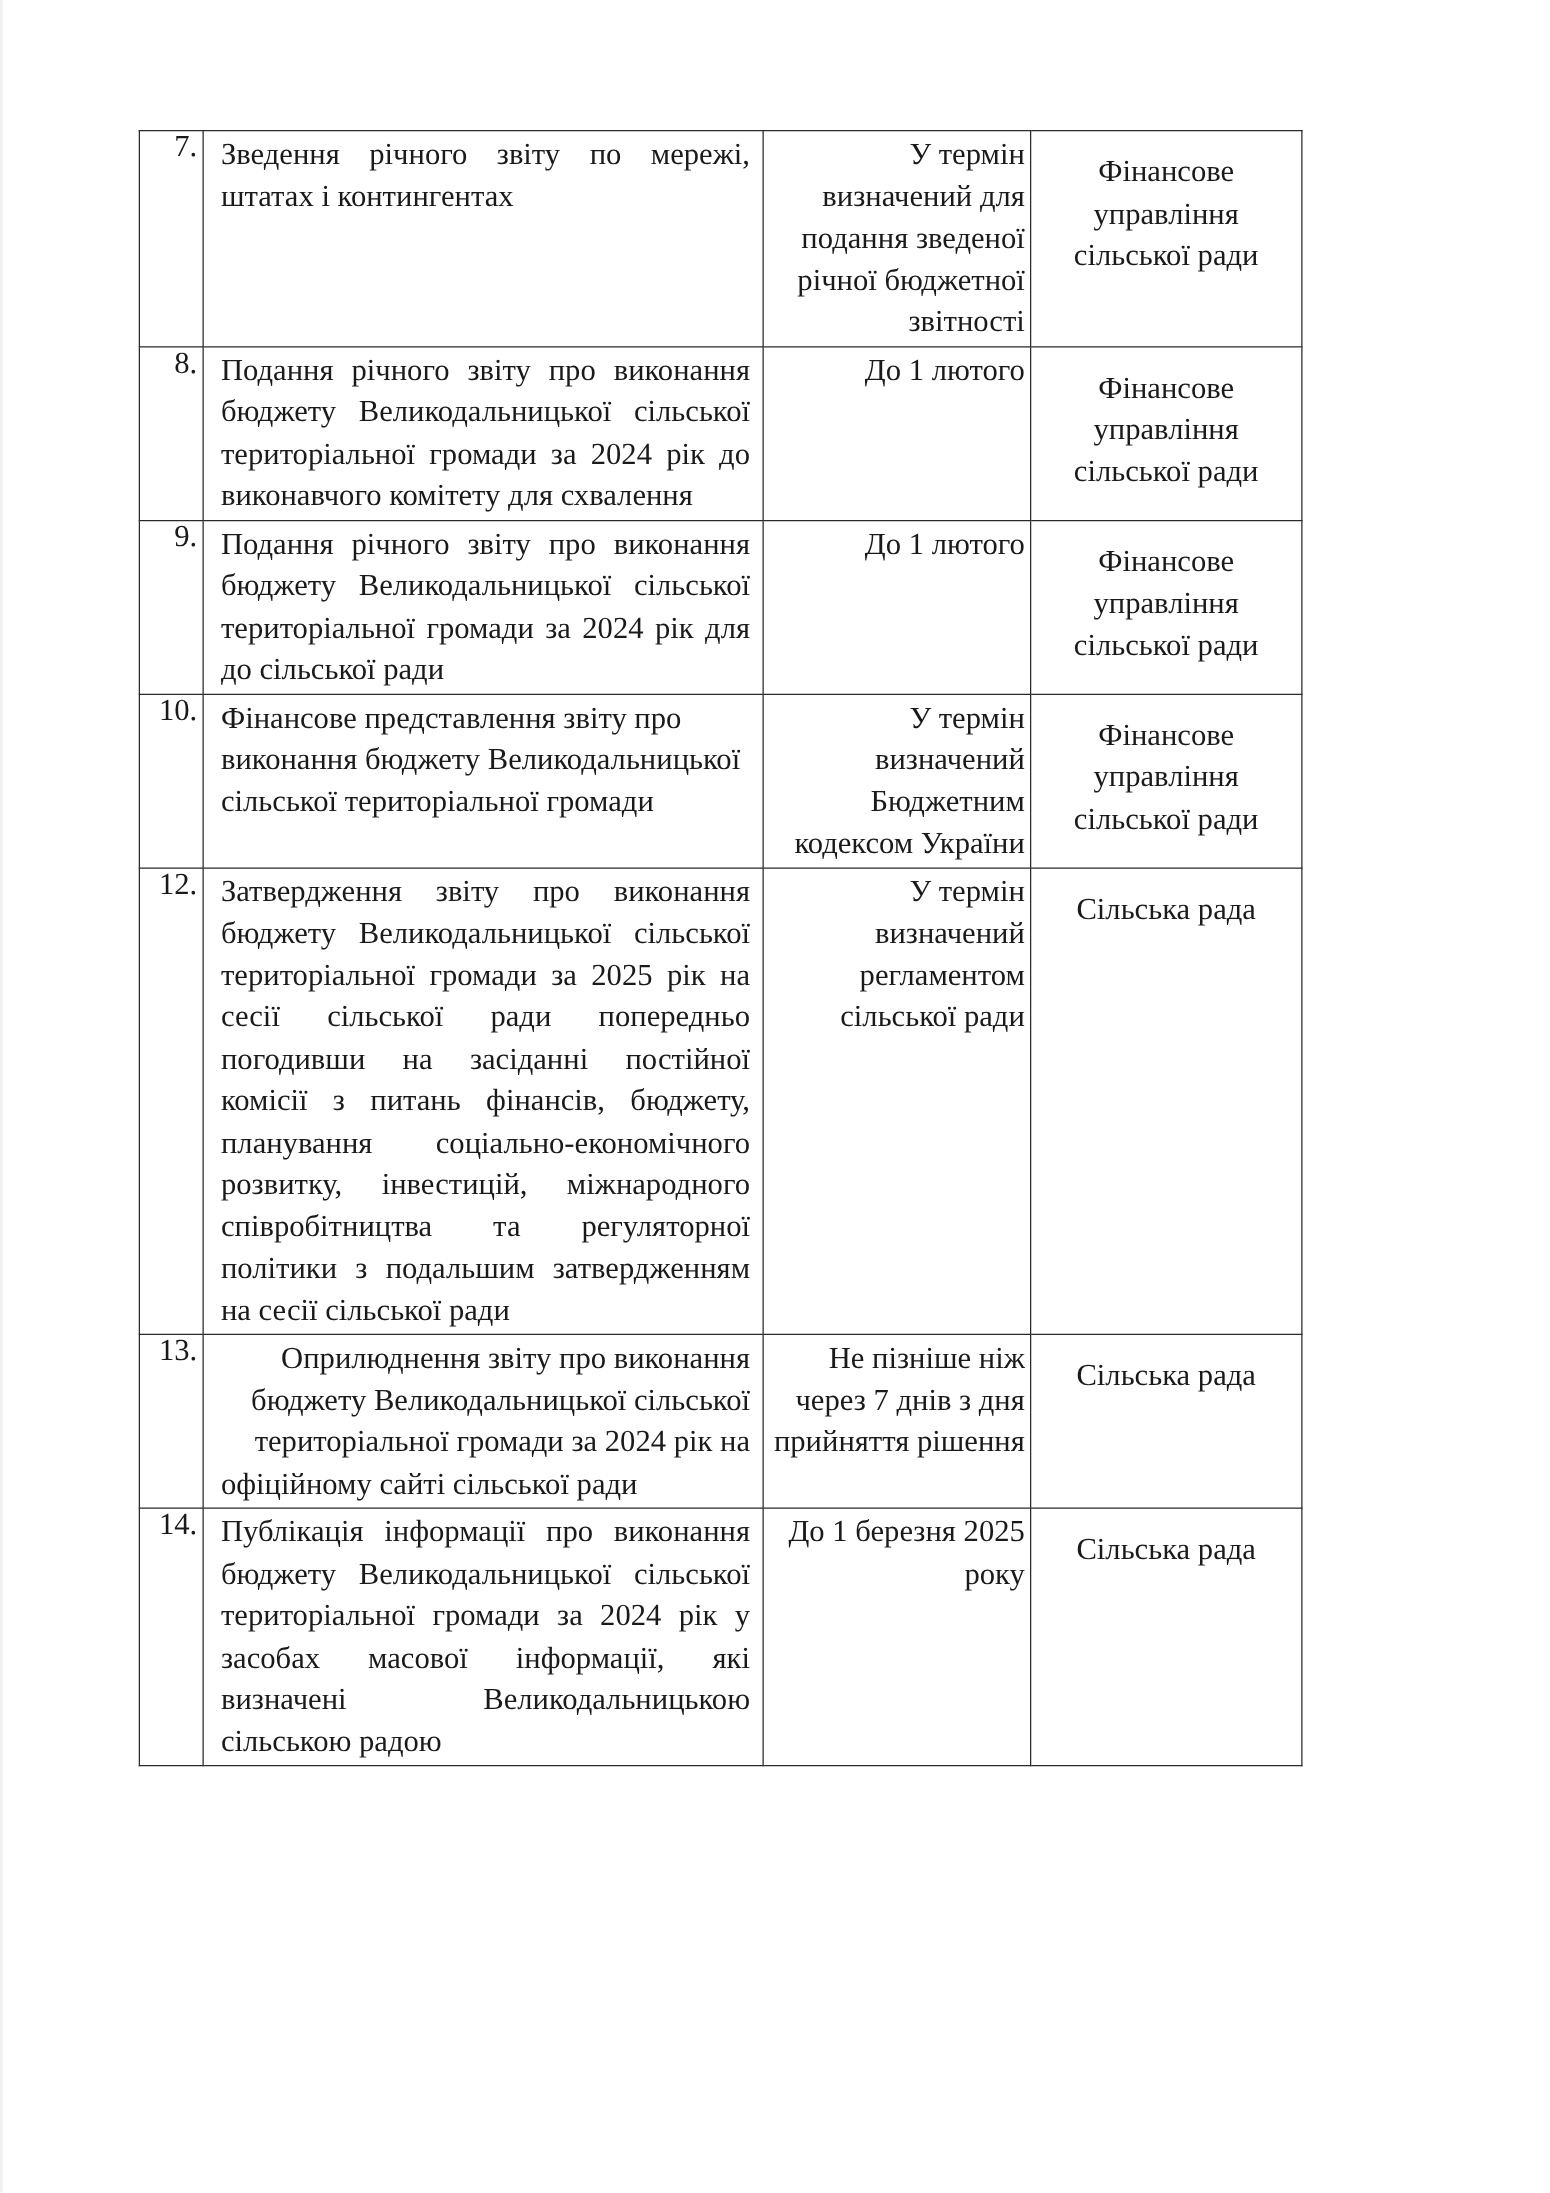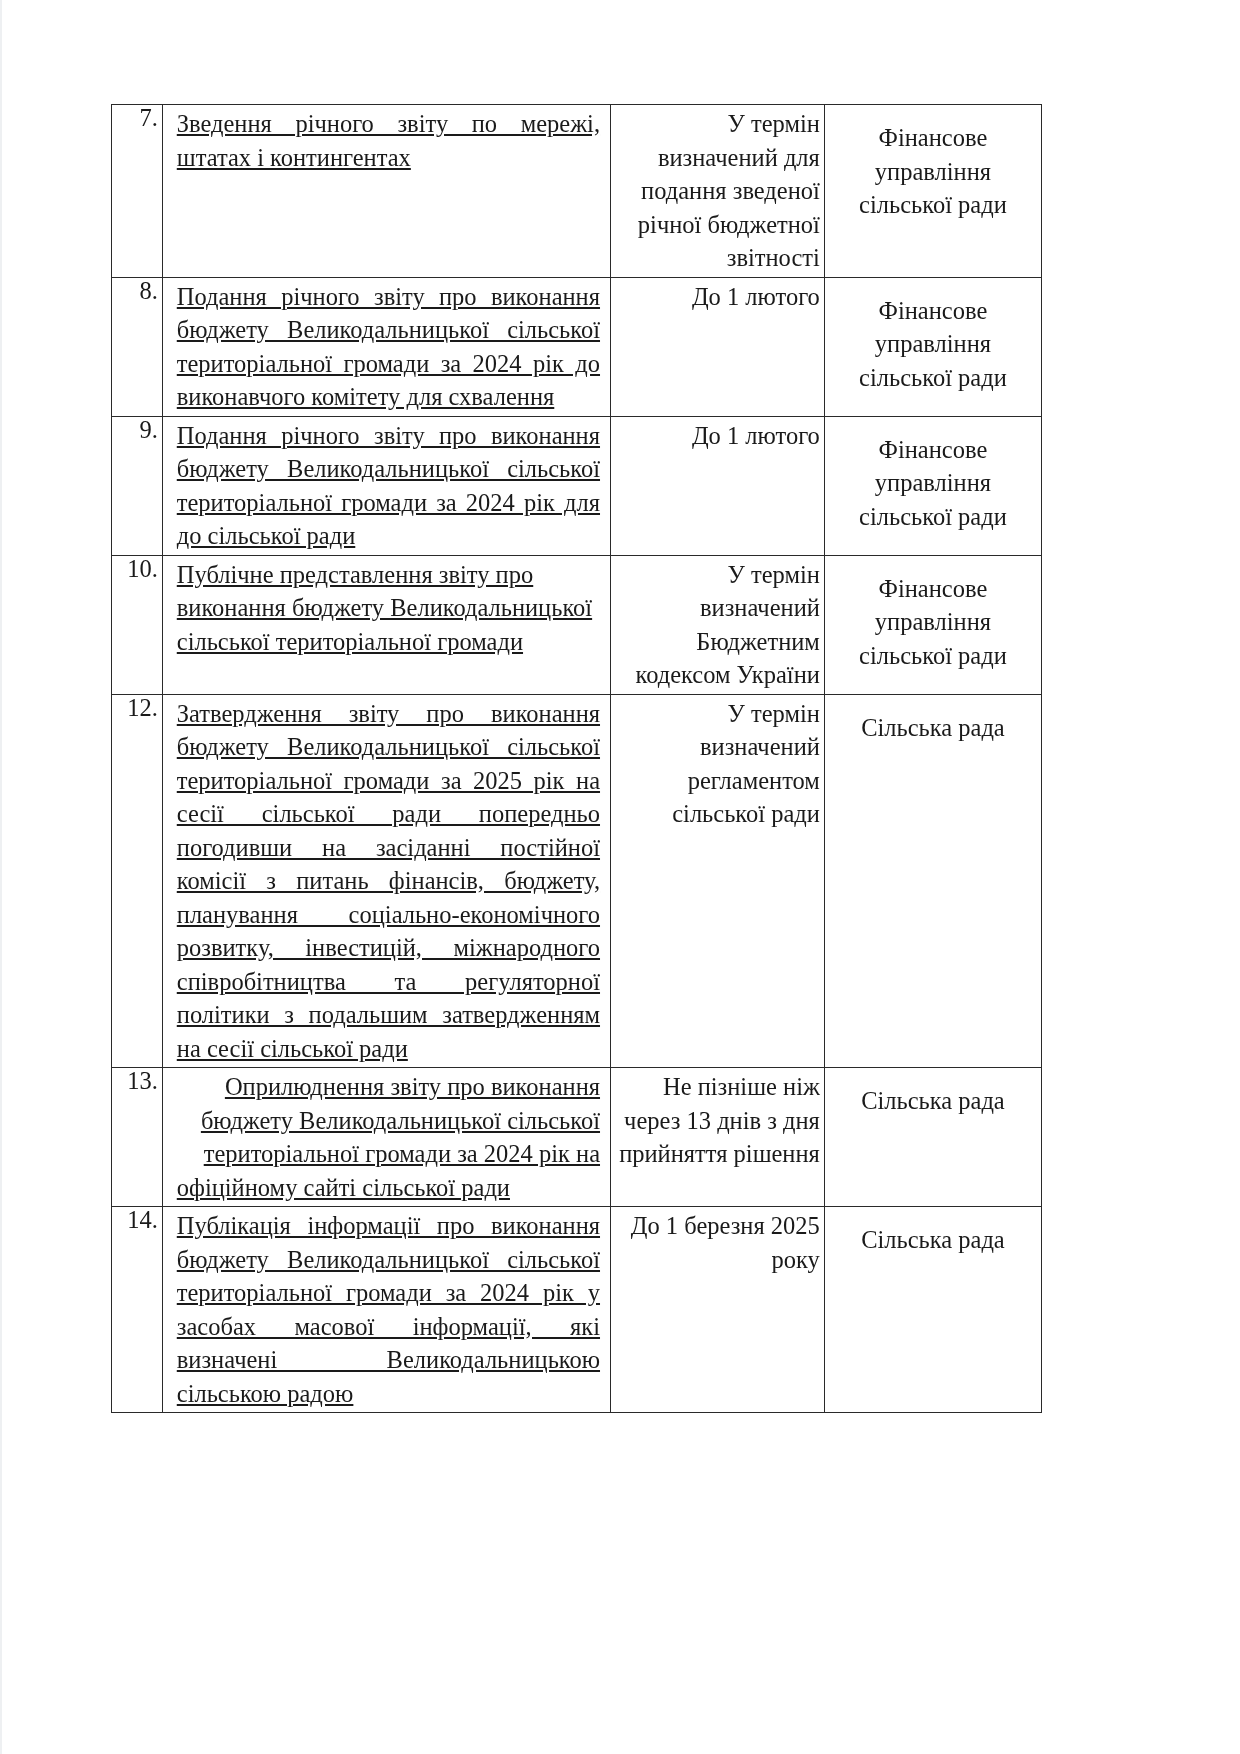--- a/index.html
+++ b/index.html
@@ -44,21 +44,20 @@
       text-align: right;
       padding: 0 4px 0 0 !important;
       line-height: 26px !important;
     }
     td.task {
       width: 415px;
       text-align: justify;
       text-align-last: left;
       padding: 2px 10px 2px 14px !important;
       line-height: 33.5px;
-      text-decoration: underline;
     }
     td.deadline {
       width: 198px;
       text-align: right;
       padding: 2px 4px !important;
     }
     td.resp {
       width: 201px;
       text-align: center;
       padding: 16px 6px !important;
@@ -84,34 +83,34 @@
       <td class="resp">Фінансове управління сільської ради</td>
     </tr>
     <tr style="height:119px;">
       <td class="num">9.</td>
       <td class="task">Подання річного звіту про виконання бюджету Великодальницької сільської територіальної громади за 2024 рік для до сільської ради</td>
       <td class="deadline">До 1 лютого</td>
       <td class="resp">Фінансове управління сільської ради</td>
     </tr>
     <tr style="height:131px;">
       <td class="num">10.</td>
-      <td class="task" style="text-align:left;">Публічне представлення звіту про виконання бюджету Великодальницької сільської територіальної громади</td>
+      <td class="task" style="text-align:left;">Фінансове представлення звіту про виконання бюджету Великодальницької сільської територіальної громади</td>
       <td class="deadline">У термін визначений Бюджетним кодексом України</td>
       <td class="resp">Фінансове управління сільської ради</td>
     </tr>
     <tr style="height:318px;">
       <td class="num">12.</td>
       <td class="task">Затвердження звіту про виконання бюджету Великодальницької сільської територіальної громади за 2025 рік на сесії сільської ради попередньо погодивши на засіданні постійної комісії з питань фінансів, бюджету, планування соціально-економічного розвитку, інвестицій, міжнародного співробітництва та регуляторної політики з подальшим затвердженням на сесії сільської ради</td>
       <td class="deadline">У термін визначений регламентом сільської ради</td>
       <td class="resp">Сільська рада</td>
     </tr>
     <tr style="height:130px;">
       <td class="num">13.</td>
       <td class="task" style="text-align:right;">Оприлюднення звіту про виконання бюджету Великодальницької сільської територіальної громади за 2024 рік на офіційному сайті сільської ради</td>
-      <td class="deadline">Не пізніше ніж через 13 днів з дня прийняття рішення</td>
+      <td class="deadline">Не пізніше ніж через 7 днів з дня прийняття рішення</td>
       <td class="resp">Сільська рада</td>
     </tr>
     <tr style="height:170px;">
       <td class="num">14.</td>
       <td class="task">Публікація інформації про виконання бюджету Великодальницької сільської територіальної громади за 2024 рік у засобах масової інформації, які визначені Великодальницькою сільською радою</td>
       <td class="deadline">До 1 березня 2025 року</td>
       <td class="resp">Сільська рада</td>
     </tr>
   </tbody>
 </table>

